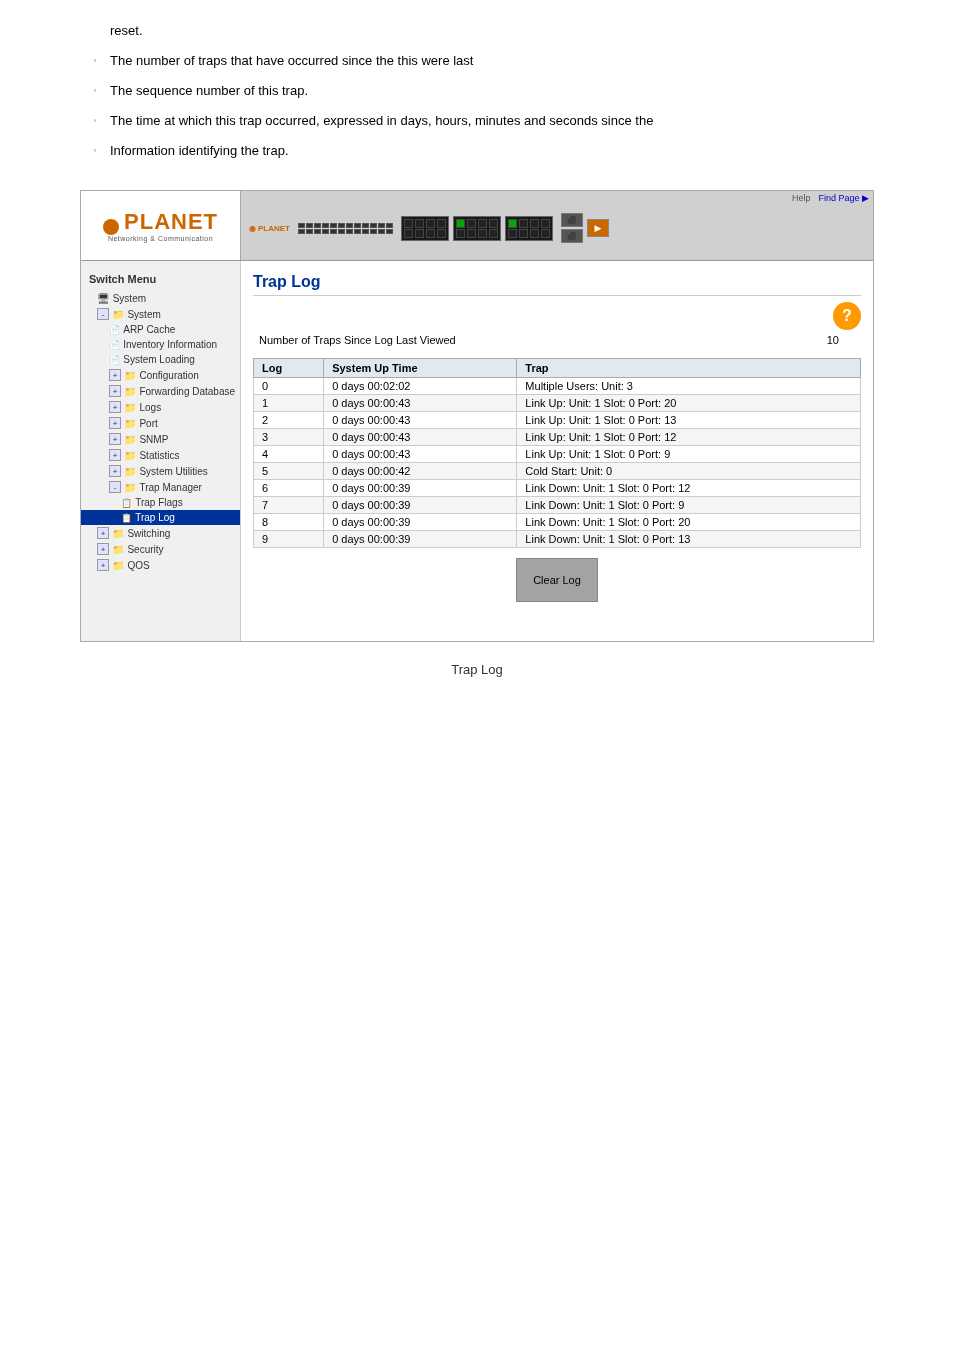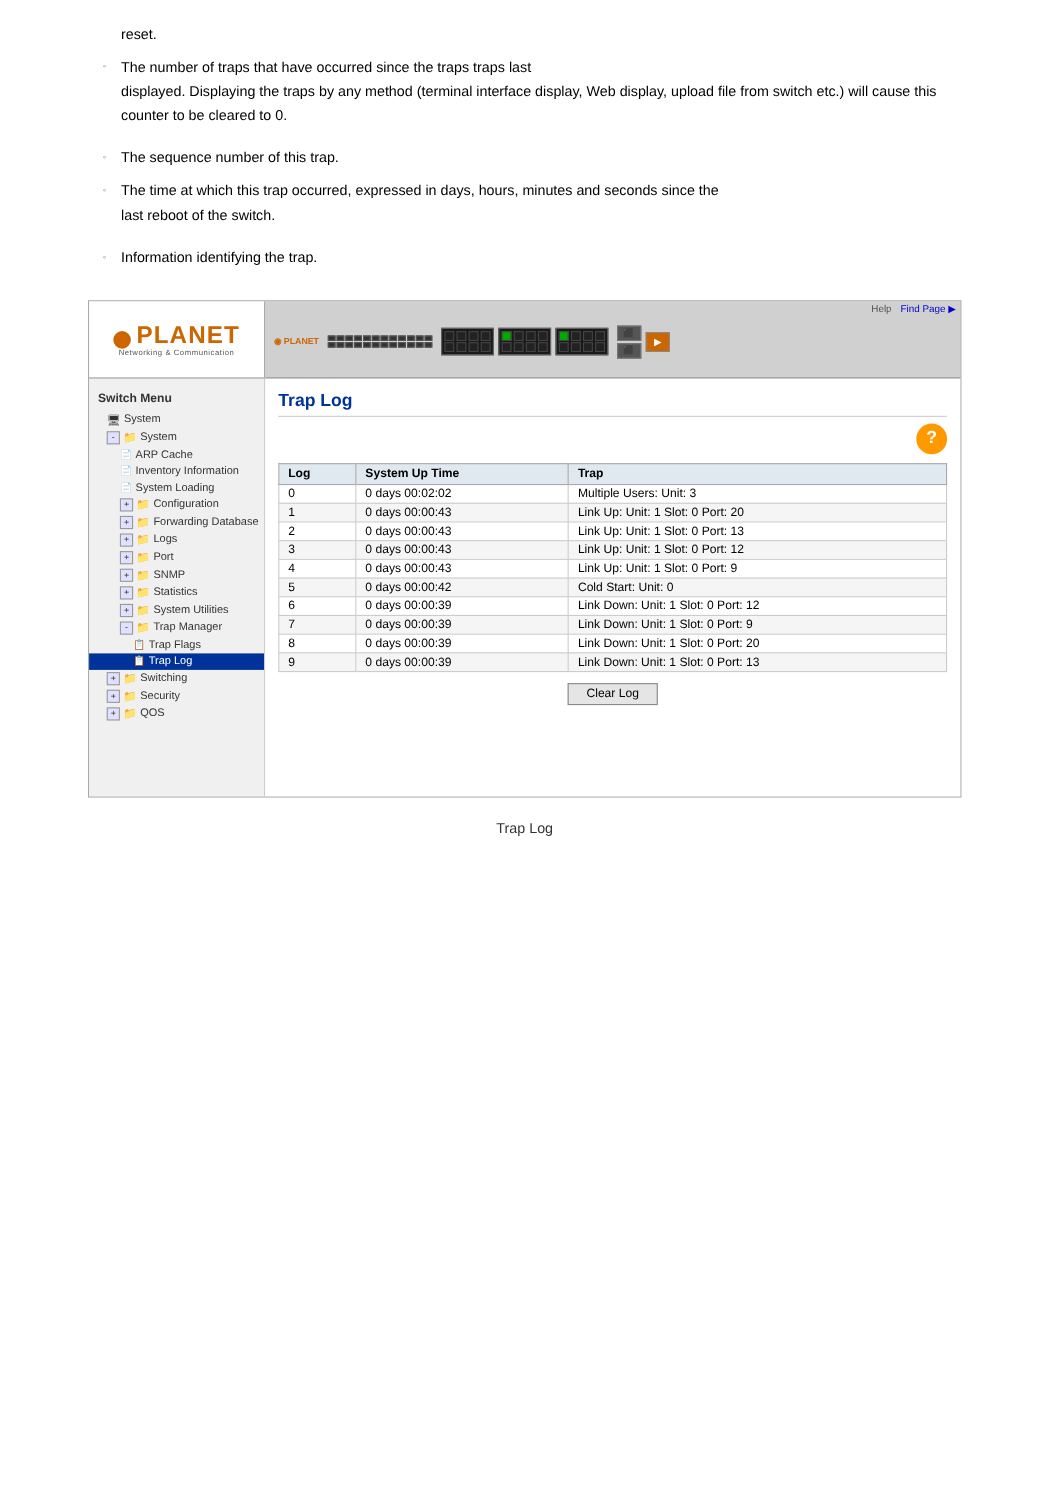--- a/index.html
+++ b/index.html
@@ -265,22 +265,22 @@
       background: #fff;
     }
 
     .log-table tr:nth-child(even) td {
       background: #f5f5f5;
     }
 
     .clear-log-btn {
       display: block;
       margin: 0 auto;
-      padding: 3px 16px;
-      background: #e5e5e5;
+      padding: 15px 16px;
+      background: #a3a3a3;
       border: 1px solid #888;
       cursor: pointer;
       font-size: 11px;
     }
 
     .caption-text {
       text-align: center;
       margin: 8px 0 16px 0;
       font-size: 13px;
       color: #333;
@@ -289,39 +289,37 @@
 </head>
 <body>
 
 <div class="prose-section">
 
   <div class="indent-text">reset.</div>
 
   <div class="bullet-item">
     <span class="bullet-dot">◦</span>
     <div class="bullet-text">
-      <span>The number of traps that have occurred since the traps traps last</span>
+      <span>The number of traps that have occurred since the this were last</span>
       <br>
-      <div class="indent-text" style="padding-left:0;">displayed. Displaying the traps by any method (terminal interface display, Web display, upload file from switch etc.) will cause this counter to be cleared to 0.</div>
     </div>
   </div>
 
   <div class="bullet-item">
     <span class="bullet-dot">◦</span>
     <div class="bullet-text">
       <span>The sequence number of this trap.</span>
     </div>
   </div>
 
   <div class="bullet-item">
     <span class="bullet-dot">◦</span>
     <div class="bullet-text">
       <span>The time at which this trap occurred, expressed in days, hours, minutes and seconds since the</span>
       <br>
-      <div class="indent-text" style="padding-left:0;">last reboot of the switch.</div>
     </div>
   </div>
 
   <div class="bullet-item">
     <span class="bullet-dot">◦</span>
     <div class="bullet-text">
       <span>Information identifying the trap.</span>
     </div>
   </div>
 
@@ -552,20 +550,24 @@
     </div>
 
     <div class="ui-content">
       <div style="position:relative;">
         <div class="content-title">Trap Log</div>
         <div class="help-icon-circle">?</div>
       </div>
 
       <table class="stats-table">
         <tbody>
+        <tr>
+          <td>Number of Traps Since Log Last Viewed</td>
+          <td>10</td>
+        </tr>
       </tbody>
         </table>
 
       <table class="log-table">
         <thead>
           <tr>
             <th>Log</th>
             <th>System Up Time</th>
             <th>Trap</th>
           </tr>

